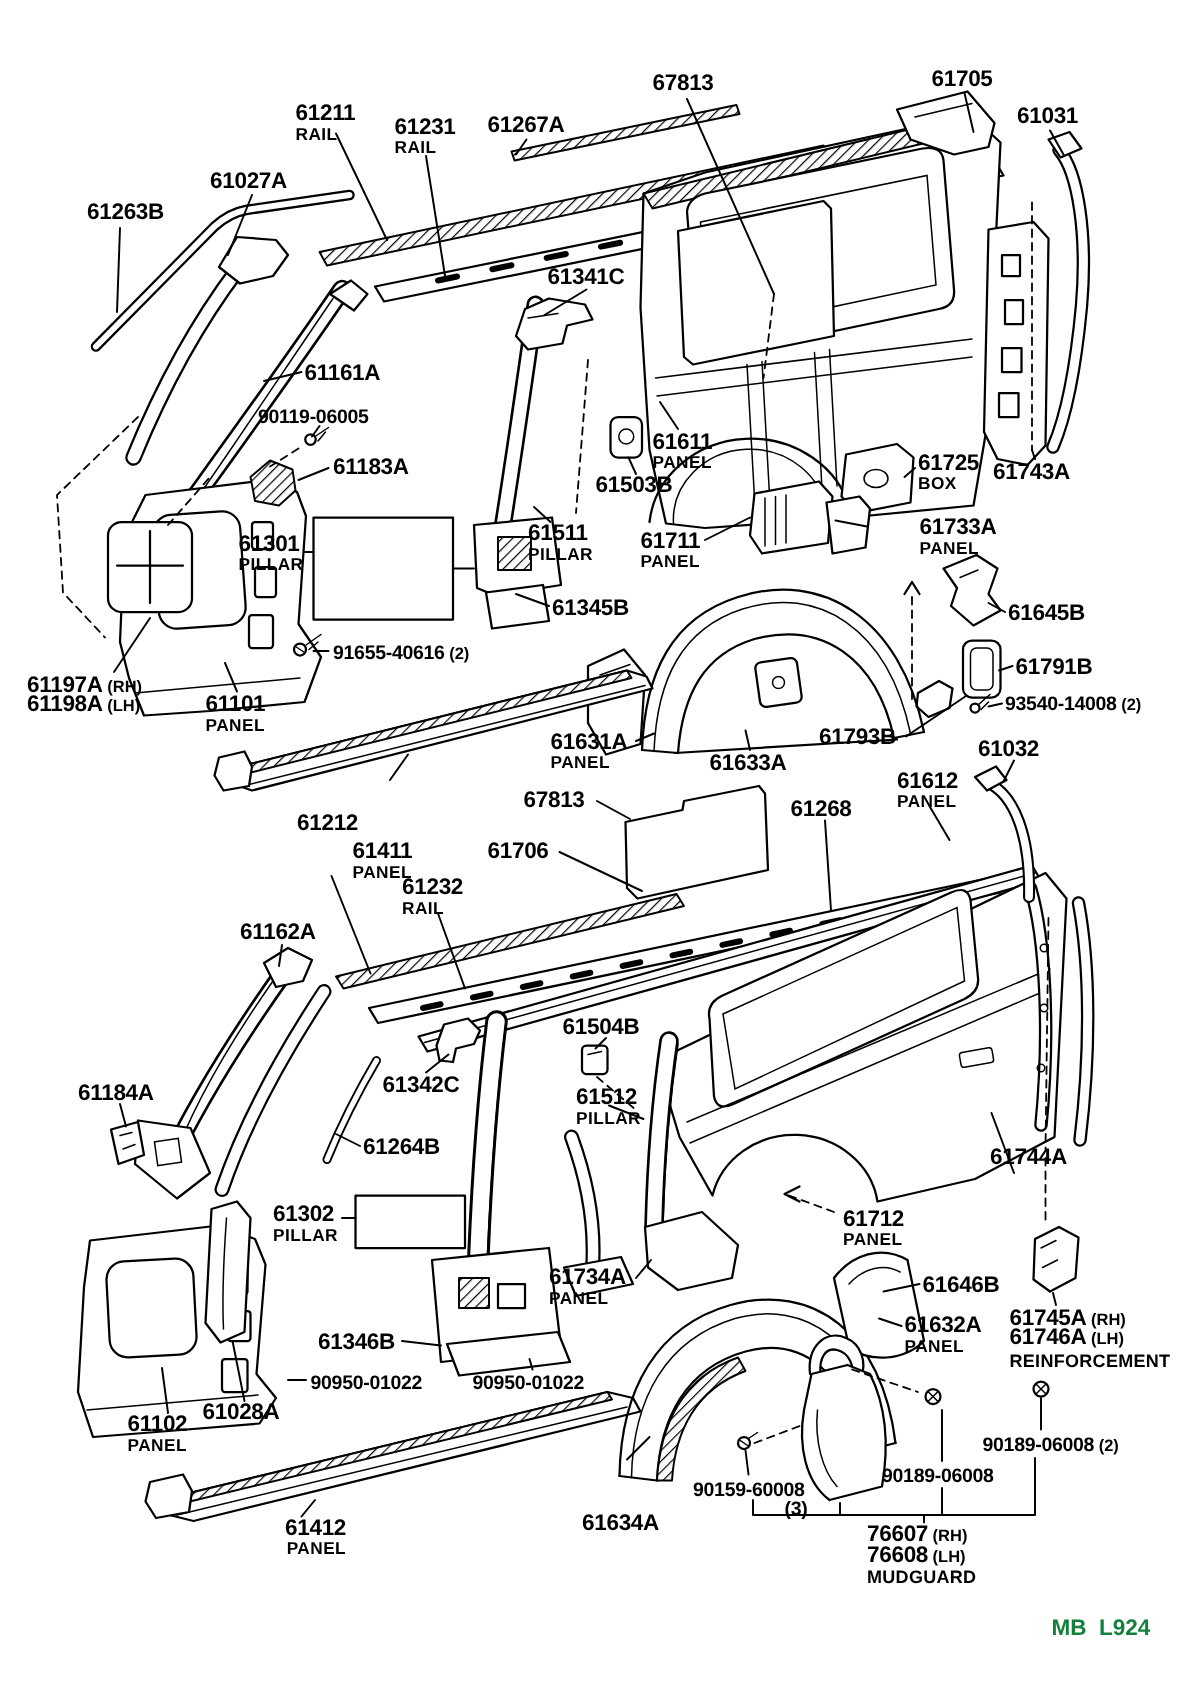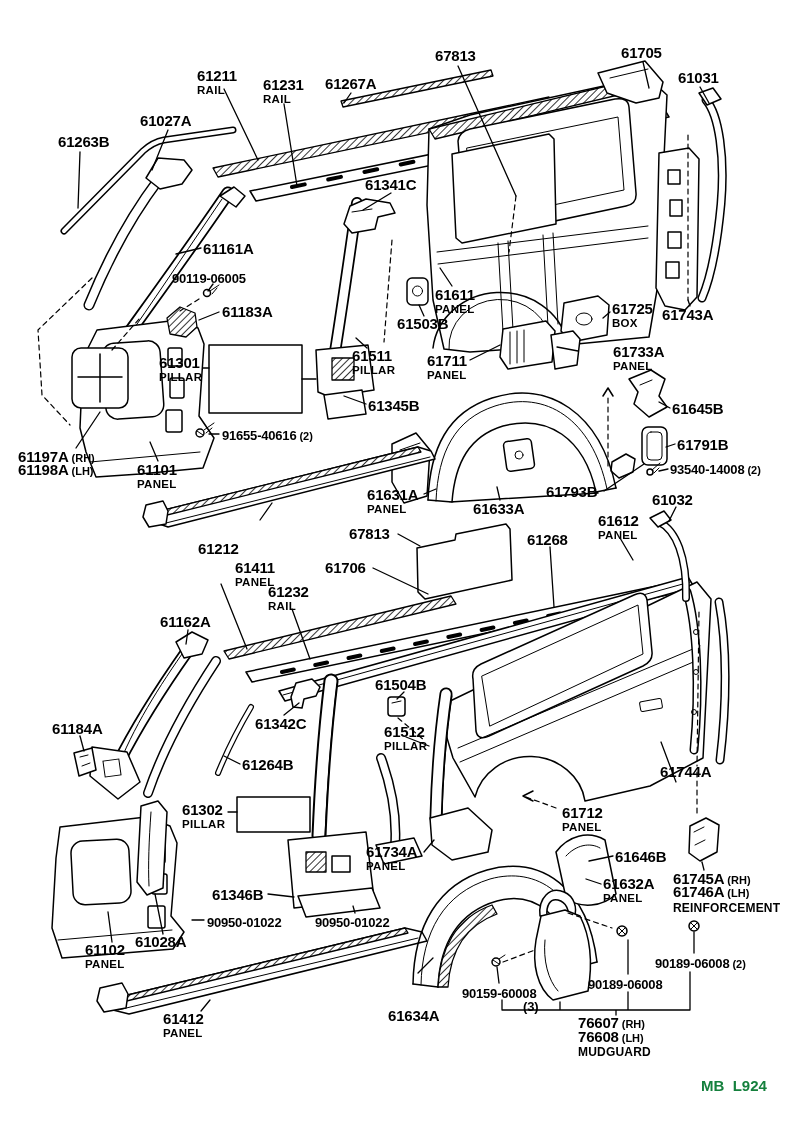--- a/index.html
+++ b/index.html
@@ -477,21 +477,21 @@
       <div class="plabel num" style="left: 212px; top: 887px;"><span class="main">61346B</span></div>
       <div class="plabel fastener" style="left: 207px; top: 914px;"><span class="main">90950-01022</span></div>
       <div class="plabel fastener" style="left: 315px; top: 914px;"><span class="main">90950-01022</span></div>
       <div class="plabel num" style="left: 85px; top: 942px;"><span class="main">61102</span><div class="subline">PANEL</div></div>
       <div class="plabel num" style="left: 135px; top: 934px;"><span class="main">61028A</span></div>
       <div class="plabel num" style="left: 388px; top: 974px; margin-top: 34px;"><span class="main">61634A</span></div>
       <div class="plabel fastener" style="left: 655px; top: 955px;"><span class="main">90189-06008</span><span class="suffix">(2)</span></div>
       <div class="plabel fastener" style="left: 588px; top: 976px;"><span class="main">90189-06008</span></div>
       <div class="plabel fastener" style="left: 462px; top: 985px;"><span class="main">90159-60008</span></div>
       <div class="plabel fastener" style="left: 523px; top: 998px;"><span class="main">(3)</span></div>
-      <div class="plabel num" style="left: 163px; top: 1011px;"><span class="main">61412</span><div class="subline">PANEL</div></div>
+      <div class="plabel num" style="left: 190px; top: 1011px; text-align: right;"><span class="main">61412</span><div class="subline">PANEL</div></div>
       <div class="plabel num" style="left: 578px; top: 1015px;"><span class="main">76607</span><span class="suffix">(RH)</span></div>
       <div class="plabel num" style="left: 578px; top: 1029px;"><span class="main">76608</span><span class="suffix">(LH)</span></div>
       <div class="plabel sub" style="left: 578px; top: 1043px;"><span class="main">MUDGUARD</span></div>
     </div>
 
 <div class="footer-code">MB  L924</div>
 
 </div>
 
 </body></html>

